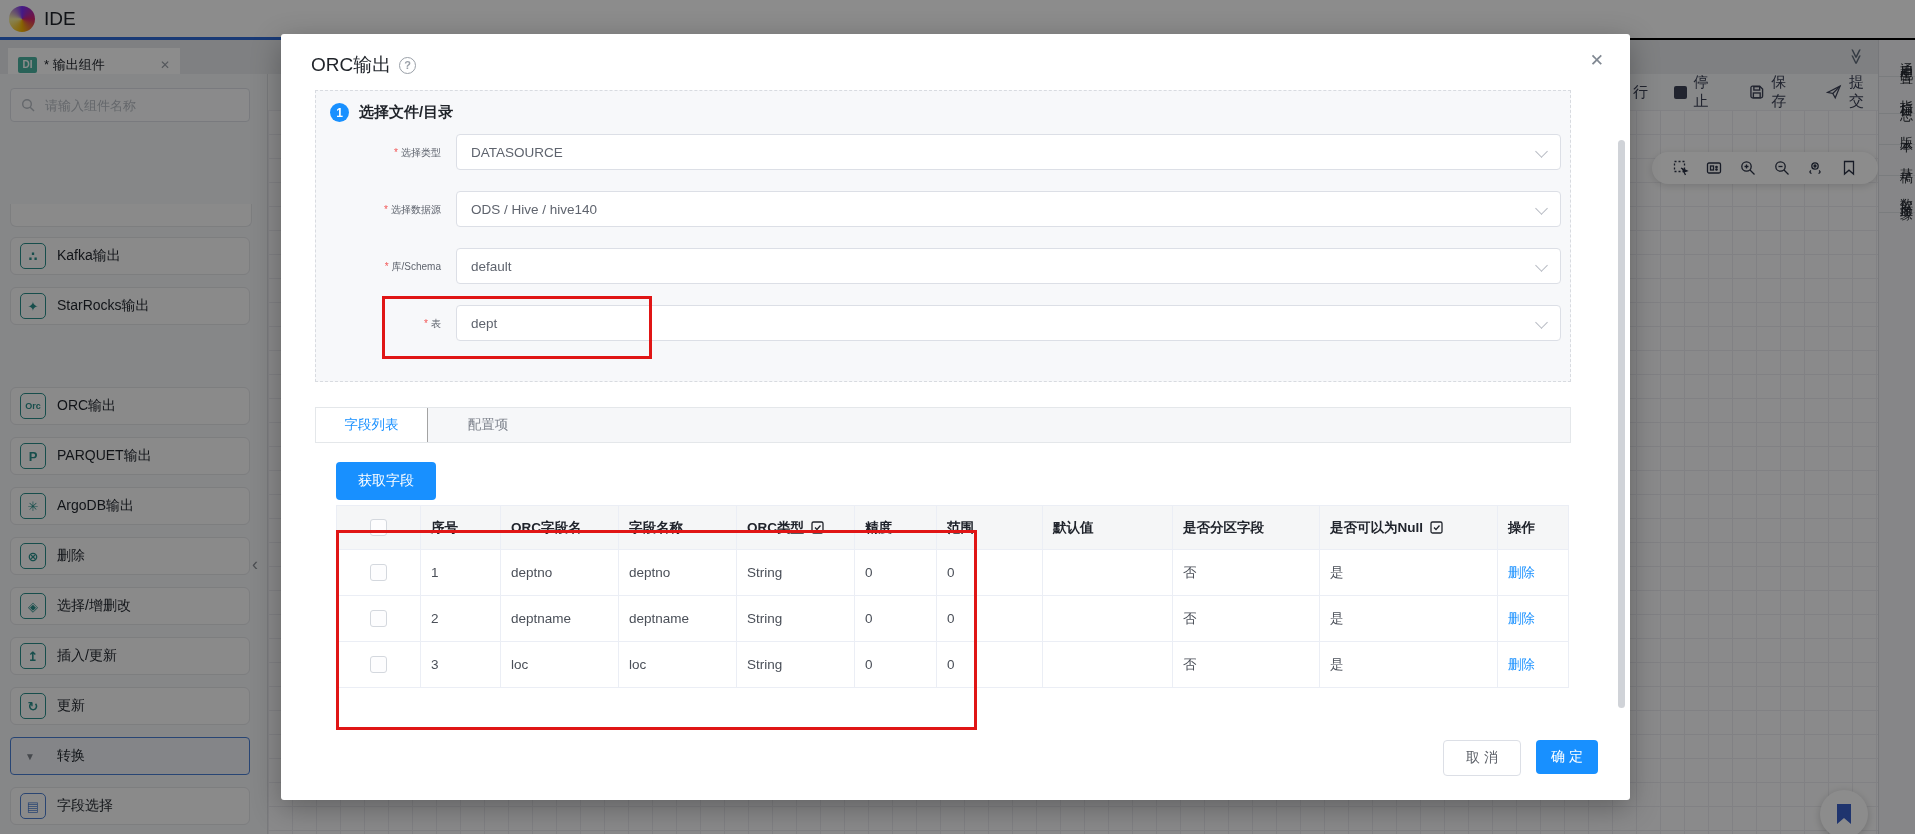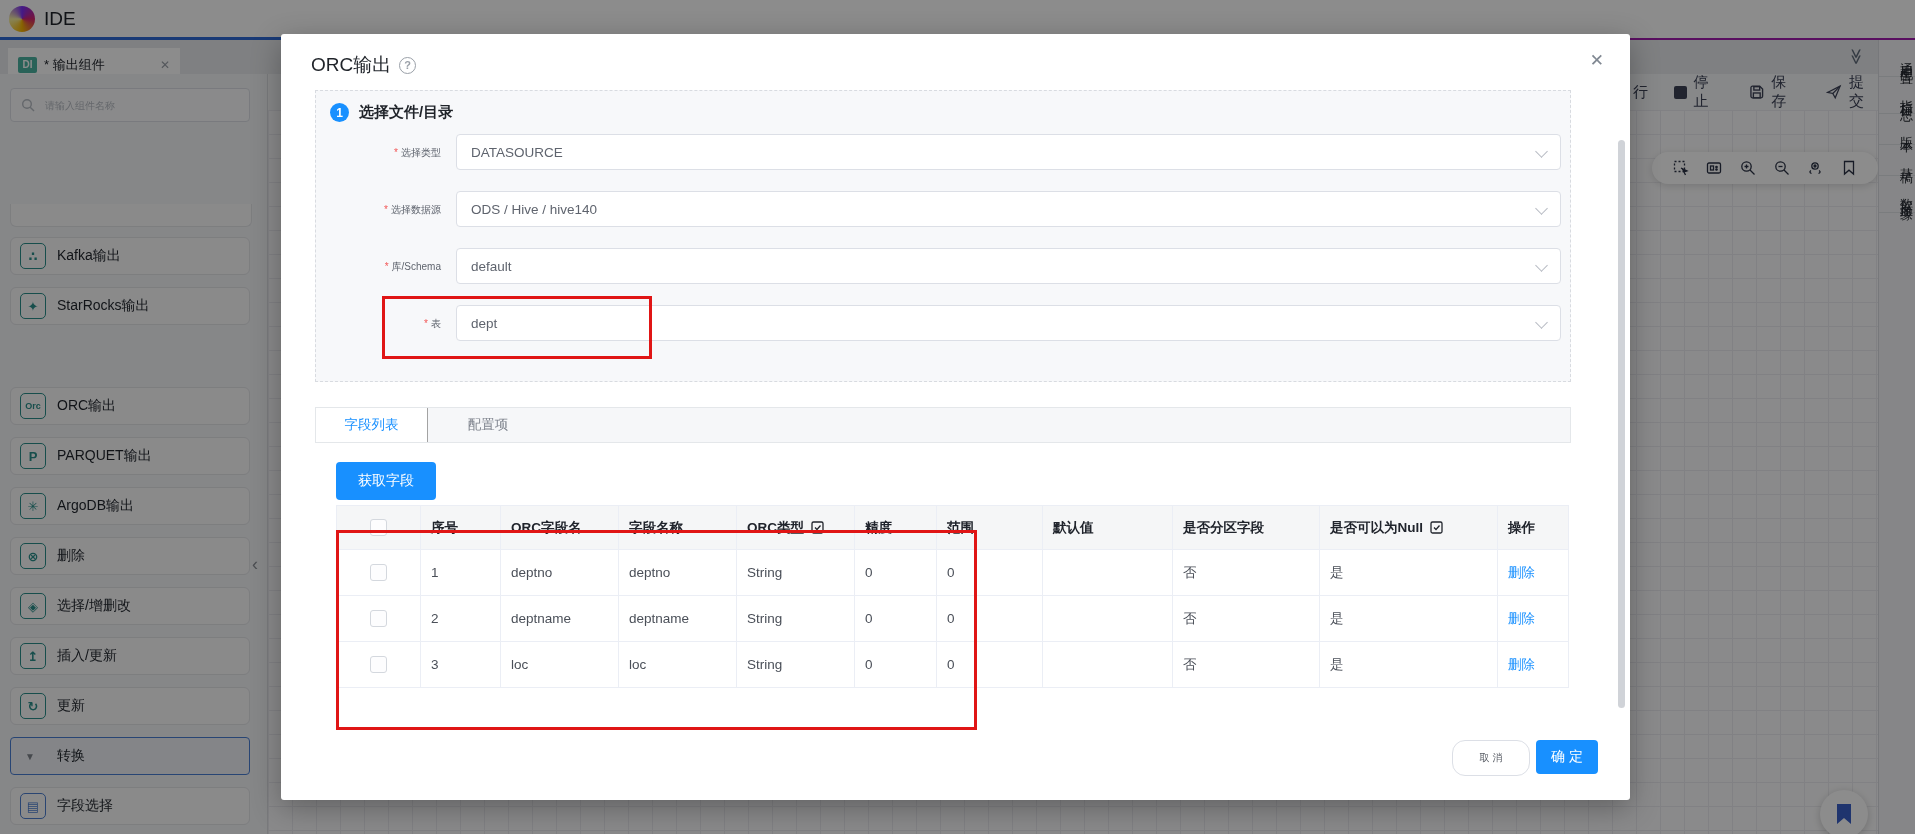--- a/index.html
+++ b/index.html
@@ -1,17 +1,17 @@
 <!DOCTYPE html>
 <html><head>
 <meta charset="utf-8">
 <style>
   html,body{margin:0;padding:0;background:#888;}
   .screen{position:relative;width:1915px;height:834px;overflow:hidden;
-    font-family:"Liberation Sans","DejaVu Sans",sans-serif;background:#a21caf;}
+    font-family:"Liberation Sans","DejaVu Sans",sans-serif;background:#000000;}
   
   .topbar{position:absolute;left:0;top:0;width:1915px;height:38px;background:#fff;}
   .logo{position:absolute;left:9px;top:6px;width:26px;height:26px;border-radius:50%;
     background:conic-gradient(#7b2ff7,#d6246e,#f7b500,#f6f0a0,#7b2ff7);}
   .appname{position:absolute;left:44px;top:8px;font-size:19px;color:#20242b;font-weight:500;}
   .blueline{position:absolute;left:0;top:37px;width:356px;height:3px;background:#2f6bd8;}
   
   .tabstrip{position:absolute;left:0;top:40px;width:1915px;height:34px;background:#e8eaed;border-bottom:1px solid #d9dbdf;}
   .doc-tab{position:absolute;left:8px;top:8px;width:172px;height:34px;background:#fff;display:flex;align-items:center;gap:7px;padding:0 10px;box-sizing:border-box;}
   .di-badge{display:inline-block;min-width:19px;height:16px;line-height:16px;text-align:center;background:#4cb3a0;color:#fff;font-size:10px;border-radius:2px;font-weight:700;}
@@ -33,21 +33,21 @@
   .fticon{width:16px;height:16px;color:#2b3245;}
   .chat-bubble{position:absolute;left:1552px;top:680px;width:48px;height:48px;border-radius:50%;background:#fff;
     box-shadow:0 2px 8px rgba(0,0,0,.2);display:flex;align-items:center;justify-content:center;}
   
   .rail{position:absolute;right:0;top:40px;width:37px;height:794px;background:#f4f5f7;border-left:1px solid #d9dbe0;box-sizing:border-box;}
   .rail-tab{writing-mode:vertical-rl;text-orientation:upright;letter-spacing:3px;font-size:13px;color:#23272f;
     padding:12px 0;width:100%;text-align:center;border-bottom:1px solid #dfe2e6;box-sizing:border-box;}
   
   .sidebar{position:absolute;left:0;top:74px;width:268px;height:760px;background:#f5f6f8;border-right:1px solid #dcdee2;box-sizing:border-box;}
   .search-box{position:absolute;left:10px;top:14px;width:240px;height:34px;border:1px solid #dcdfe6;border-radius:4px;background:#fbfcfd;display:flex;align-items:center;padding:0 10px;gap:8px;box-sizing:border-box;}
-  .search-box input{border:none;outline:none;background:transparent;font-size:10px;color:#5a5e66;width:180px;font-family:Liberation Serif, serif;}
+  .search-box input{border:none;outline:none;background:transparent;font-size:13px;color:#5a5e66;width:180px;font-family:Liberation Sans, sans-serif;}
   .search-box input::placeholder{color:#b8bcc4;}
   .side-item{position:absolute;left:10px;width:240px;height:38px;background:#fbfbfc;border:1px solid #e3e5e8;border-radius:6px;display:flex;align-items:center;gap:11px;padding:0 9px;box-sizing:border-box;}
   .icon-box{width:26px;height:26px;border:1.4px solid #2a8f8a;border-radius:5px;color:#2a8f8a;display:flex;align-items:center;justify-content:center;font-size:13px;box-sizing:border-box;font-weight:600;}
   .icon-box.txt{font-size:9px;letter-spacing:0;}
   .side-item.blue .icon-box{border-color:#4d7fd0;color:#4d7fd0;}
   .side-label{font-size:14px;color:#1f242b;font-weight:500;}
   .section-item{position:absolute;left:10px;width:240px;height:38px;border:1px solid #4a7fd4;border-radius:4px;background:#f0f3f8;display:flex;align-items:center;box-sizing:border-box;}
   .caret{color:#80858d;font-size:10px;margin-left:14px;}
   .section-item .side-label{margin-left:22px;}
   .collapse-handle{position:absolute;left:252px;top:480px;color:#8a8f96;font-size:18px;}
@@ -79,21 +79,21 @@
   .ftable{position:absolute;left:55px;top:471px;width:1232px;border-collapse:collapse;table-layout:fixed;}
   .ftable th,.ftable td{border:1px solid #ebeef5;font-size:13.5px;color:#4a4f58;padding:0 0 0 10px;text-align:left;overflow:hidden;white-space:nowrap;}
   .ftable th{height:43px;background:#f5f6f7;color:#20242c;font-weight:700;}
   .ftable td{height:45px;background:#fff;}
   .ftable .cb-cell{text-align:center;padding:0;}
   .cb{display:inline-block;width:15px;height:15px;border:1px solid #d4d8de;border-radius:3px;background:#fdfdfe;vertical-align:middle;}
   .hcell{display:flex;align-items:center;gap:6px;}
   .edit-ic{width:15px;height:15px;color:#20242c;}
   .link{color:#1890ff;}
   
-  .btn-cancel{position:absolute;right:100px;top:706px;width:76px;height:34px;border:1px solid #dcdfe6;border-radius:13px;background:#fff;color:#5a5e66;font-size:10px;display:flex;align-items:center;justify-content:center;}
+  .btn-cancel{position:absolute;right:109px;top:706px;width:76px;height:34px;border:1px solid #dcdfe6;border-radius:4px;background:#fff;color:#5a5e66;font-size:14px;display:flex;align-items:center;justify-content:center;}
   .btn-ok{position:absolute;right:32px;top:706px;width:62px;height:34px;border-radius:4px;background:#1890ff;color:#fff;font-size:14px;display:flex;align-items:center;justify-content:center;}
   .mscroll{position:absolute;right:5px;top:106px;width:7px;height:568px;border-radius:4px;background:#d0d3d8;}
   
   .red1{position:absolute;left:101px;top:262px;width:264px;height:57px;border:3px solid #e01515;z-index:30;}
   .red2{position:absolute;left:55px;top:496px;width:635px;height:194px;border:3px solid #e01515;z-index:30;}
 </style>
 </head>
 <body>
 
 <div class="screen">

